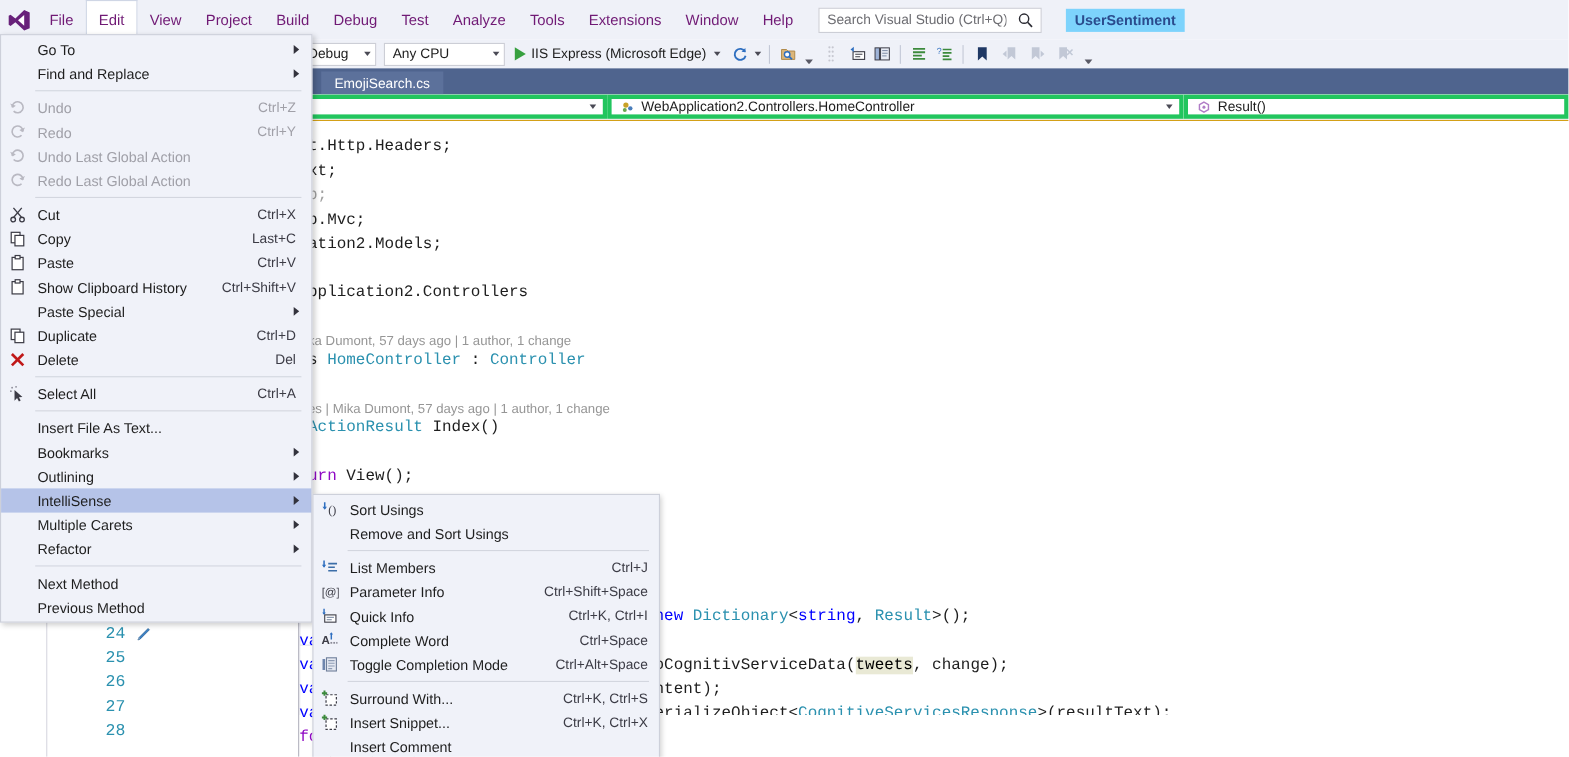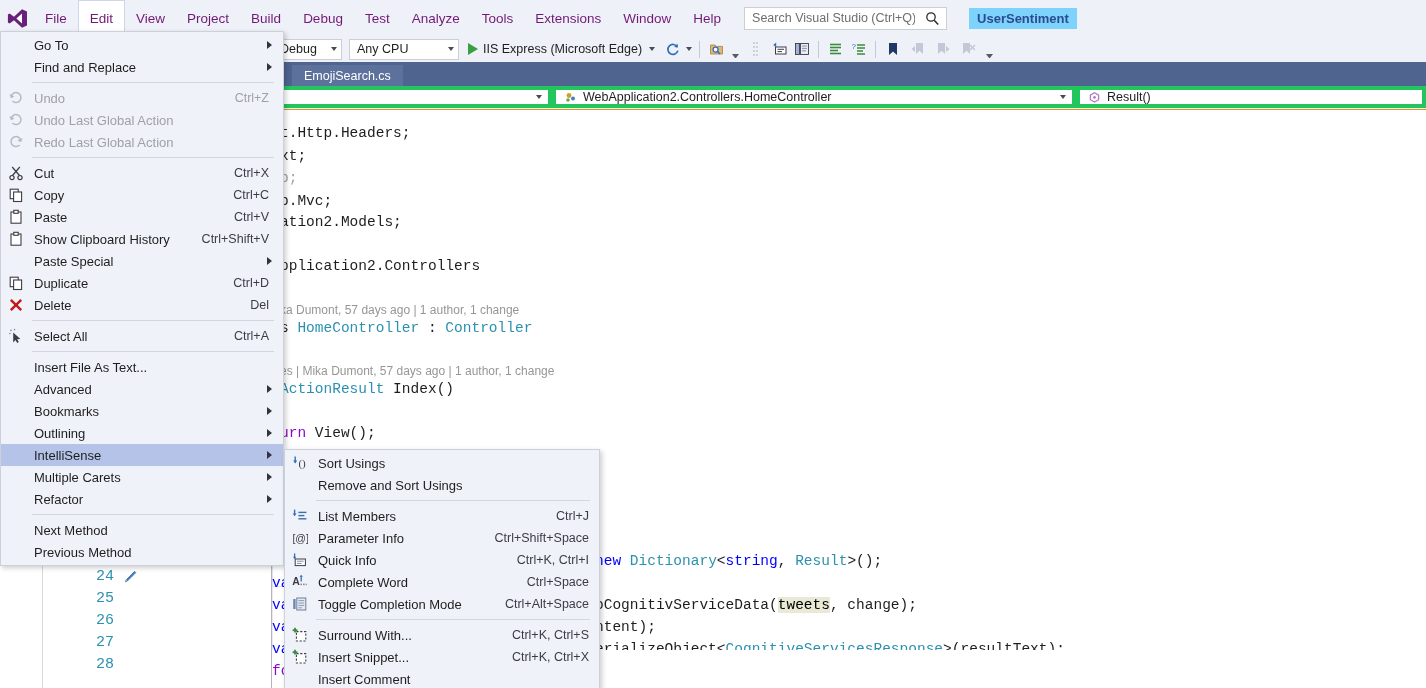--- a/index.html
+++ b/index.html
@@ -565,20 +565,30 @@
             <path d="M3 7.5 A5 5 0 1 1 4.4 11" fill="none" stroke="#b9b9c2" stroke-width="1.5"></path>
             <path d="M1.2 4 L3.6 8.2 L6.4 6.2 Z" fill="#b9b9c2"></path>
           </svg>
         </span>
         <span class="mi-lbl">Undo</span>
         <span class="mi-key">Ctrl+Z</span>
       </div>
       <div class="mi disabled">
         <span class="mi-ico">
           <svg width="16" height="16" viewBox="0 0 16 16">
+            <path d="M13 7.5 A5 5 0 1 0 11.6 11" fill="none" stroke="#b9b9c2" stroke-width="1.5"></path>
+            <path d="M14.8 4 L12.4 8.2 L9.6 6.2 Z" fill="#b9b9c2"></path>
+          </svg>
+        </span>
+        <span class="mi-lbl">Redo</span>
+        <span class="mi-key">Ctrl+Y</span>
+      </div>
+      <div class="mi disabled">
+        <span class="mi-ico">
+          <svg width="16" height="16" viewBox="0 0 16 16">
             <path d="M3 7.5 A5 5 0 1 1 4.4 11" fill="none" stroke="#b9b9c2" stroke-width="1.5"></path>
             <path d="M1.2 4 L3.6 8.2 L6.4 6.2 Z" fill="#b9b9c2"></path>
           </svg>
         </span>
         <span class="mi-lbl">Undo Last Global Action</span>
         <span class="mi-key"></span>
       </div>
       <div class="mi disabled">
         <span class="mi-ico">
           <svg width="16" height="16" viewBox="0 0 16 16">
@@ -603,21 +613,21 @@
         <span class="mi-key">Ctrl+X</span>
       </div>
       <div class="mi">
         <span class="mi-ico">
           <svg width="16" height="16" viewBox="0 0 16 16">
             <rect x="2.2" y="2.2" width="8" height="9.5" fill="#fff" stroke="#3c3c46" stroke-width="1.1"></rect>
             <rect x="5.6" y="5" width="8" height="9.5" fill="#fff" stroke="#3c3c46" stroke-width="1.1"></rect>
           </svg>
         </span>
         <span class="mi-lbl">Copy</span>
-        <span class="mi-key">Ctrl+C</span>
+        <span class="mi-key">Last+C</span>
       </div>
       <div class="mi">
         <span class="mi-ico">
           <svg width="16" height="16" viewBox="0 0 16 16">
             <rect x="3" y="3" width="10" height="11.2" fill="#fff" stroke="#3c3c46" stroke-width="1.1"></rect>
             <rect x="5.8" y="1.3" width="4.4" height="3" fill="#fff" stroke="#3c3c46" stroke-width="1.1"></rect>
           </svg>
         </span>
         <span class="mi-lbl">Paste</span>
         <span class="mi-key">Ctrl+V</span>
@@ -671,26 +681,20 @@
           </svg>
         </span>
         <span class="mi-lbl">Select All</span>
         <span class="mi-key">Ctrl+A</span>
       </div>
       <div class="msep"></div>
       <div class="mi">
         <span class="mi-ico"></span>
         <span class="mi-lbl">Insert File As Text...</span>
         <span class="mi-key"></span>
-      </div>
-      <div class="mi">
-        <span class="mi-ico"></span>
-        <span class="mi-lbl">Advanced</span>
-        <span class="mi-key"></span>
-        <span class="mi-arrow"></span>
       </div>
       <div class="mi">
         <span class="mi-ico"></span>
         <span class="mi-lbl">Bookmarks</span>
         <span class="mi-key"></span>
         <span class="mi-arrow"></span>
       </div>
       <div class="mi">
         <span class="mi-ico"></span>
         <span class="mi-lbl">Outlining</span>

